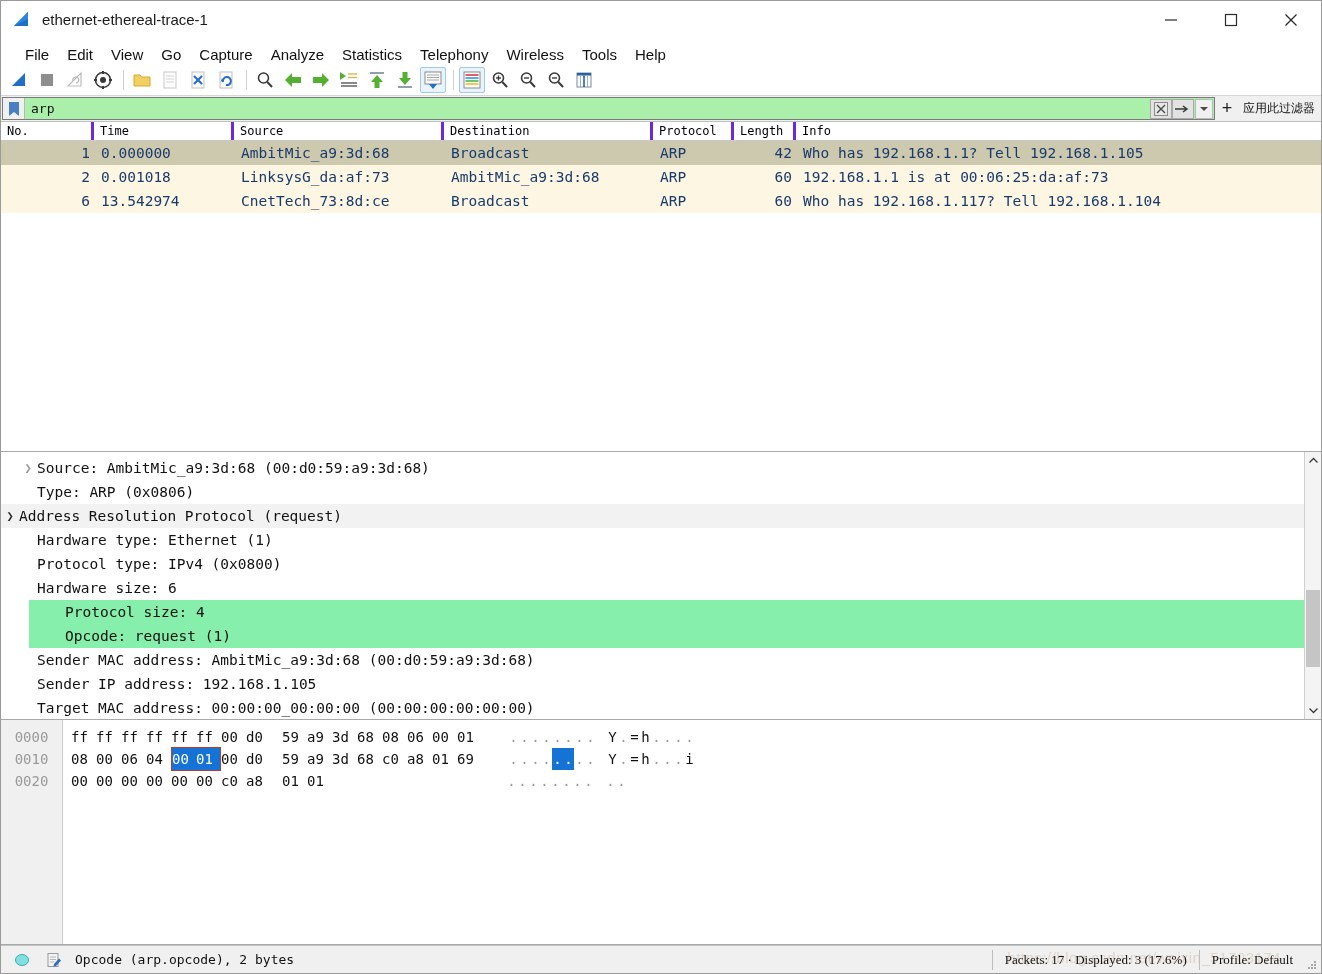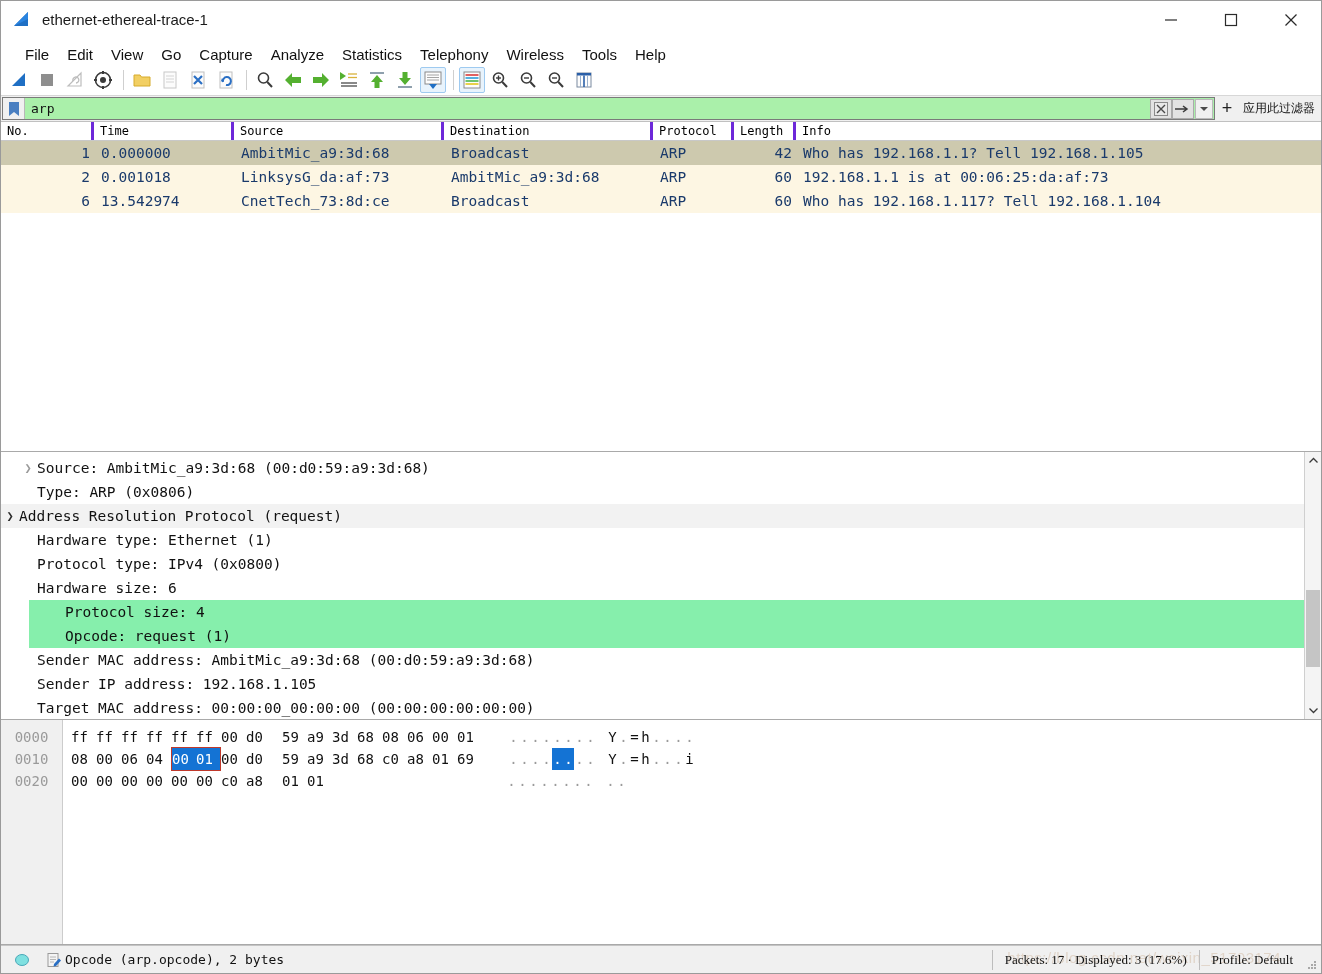--- a/index.html
+++ b/index.html
@@ -331,20 +331,21 @@
   .sb-icon {
     width: 22px; height: 22px;
     margin-left: 10px;
     display: flex; align-items: center; justify-content: center;
     flex: 0 0 auto;
   }
   .sb-text {
     font-family: "DejaVu Sans Mono", monospace;
     font-size: 13px;
     color: #111;
+    margin-left: 10px;
     white-space: nowrap;
   }
   .sb-sep {
     width: 1px; height: 20px;
     background: #bdbdbd;
     flex: 0 0 auto;
   }
   .sb-right {
     position: absolute; right: 0; top: 0;
     height: 28px; display: flex; align-items: center;

